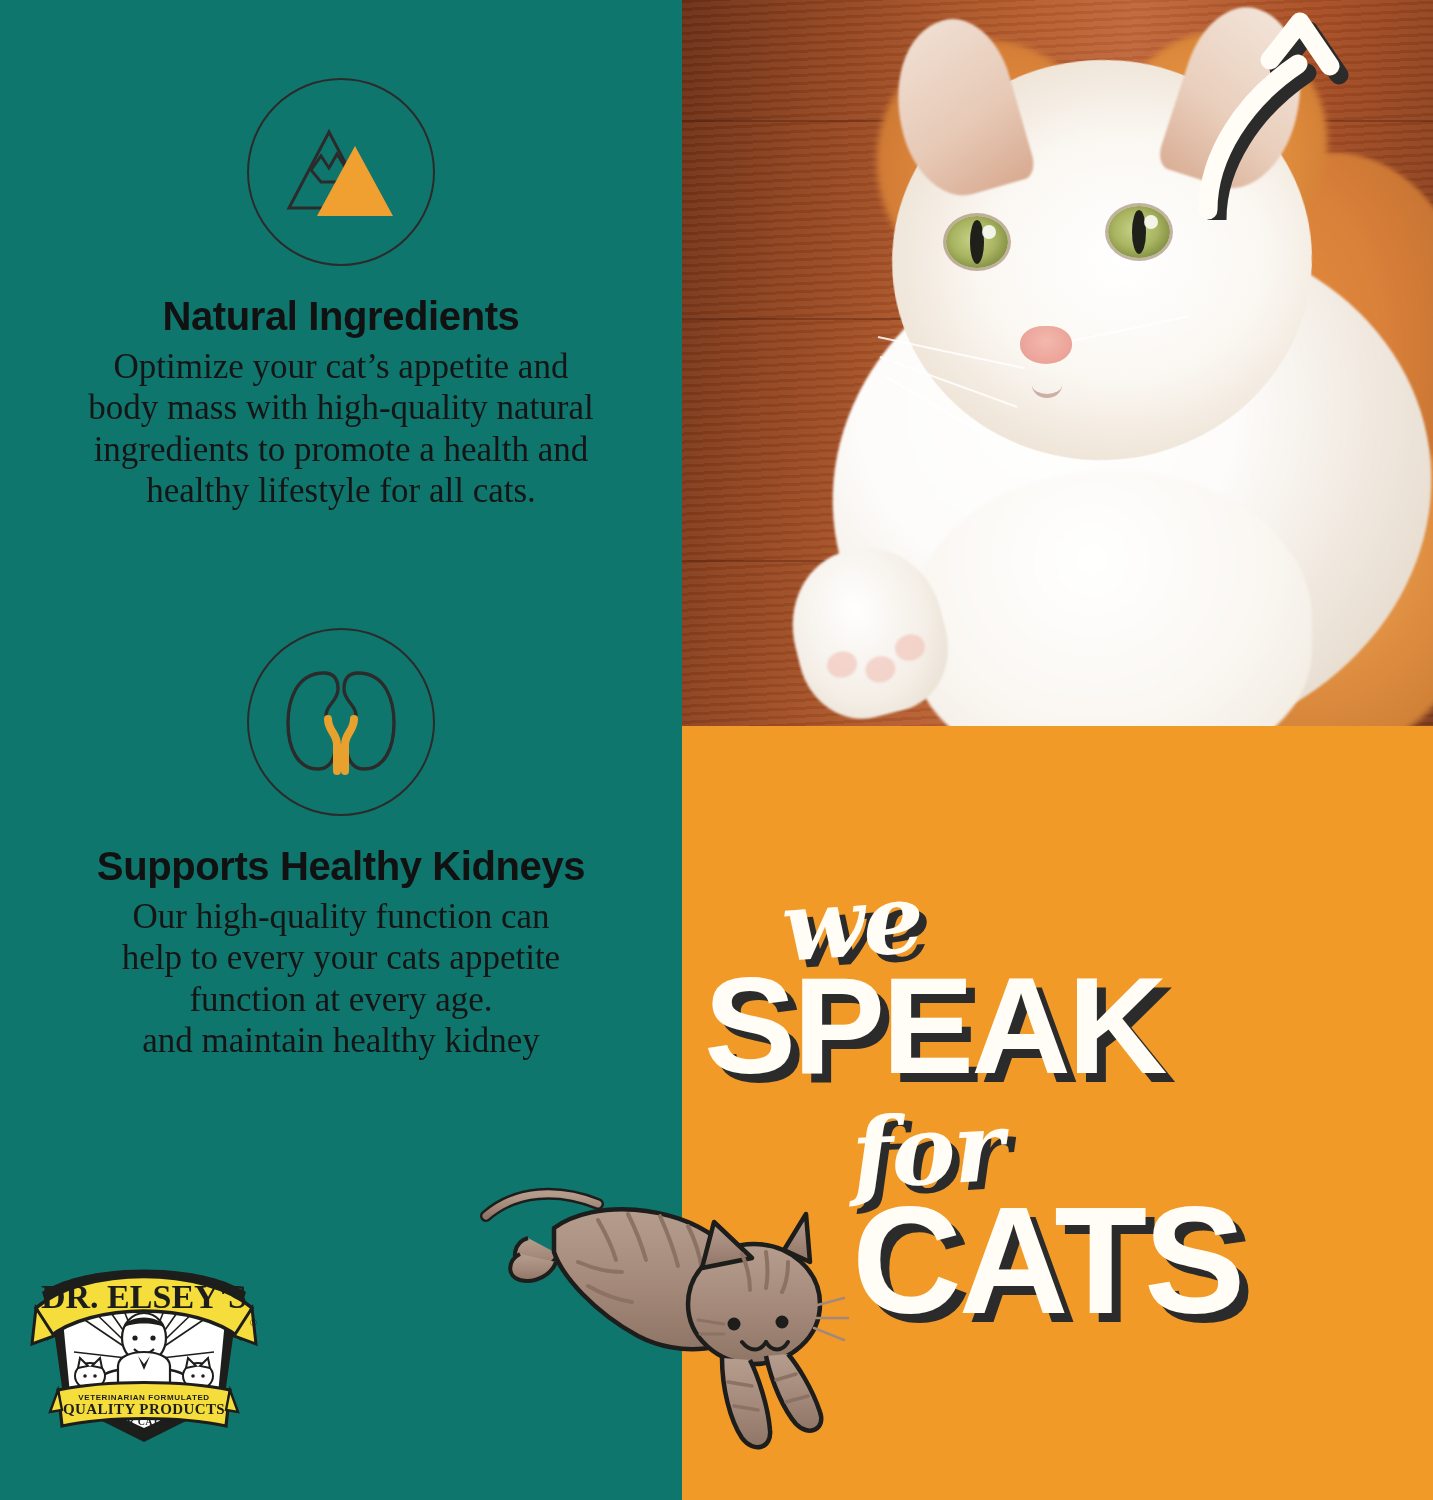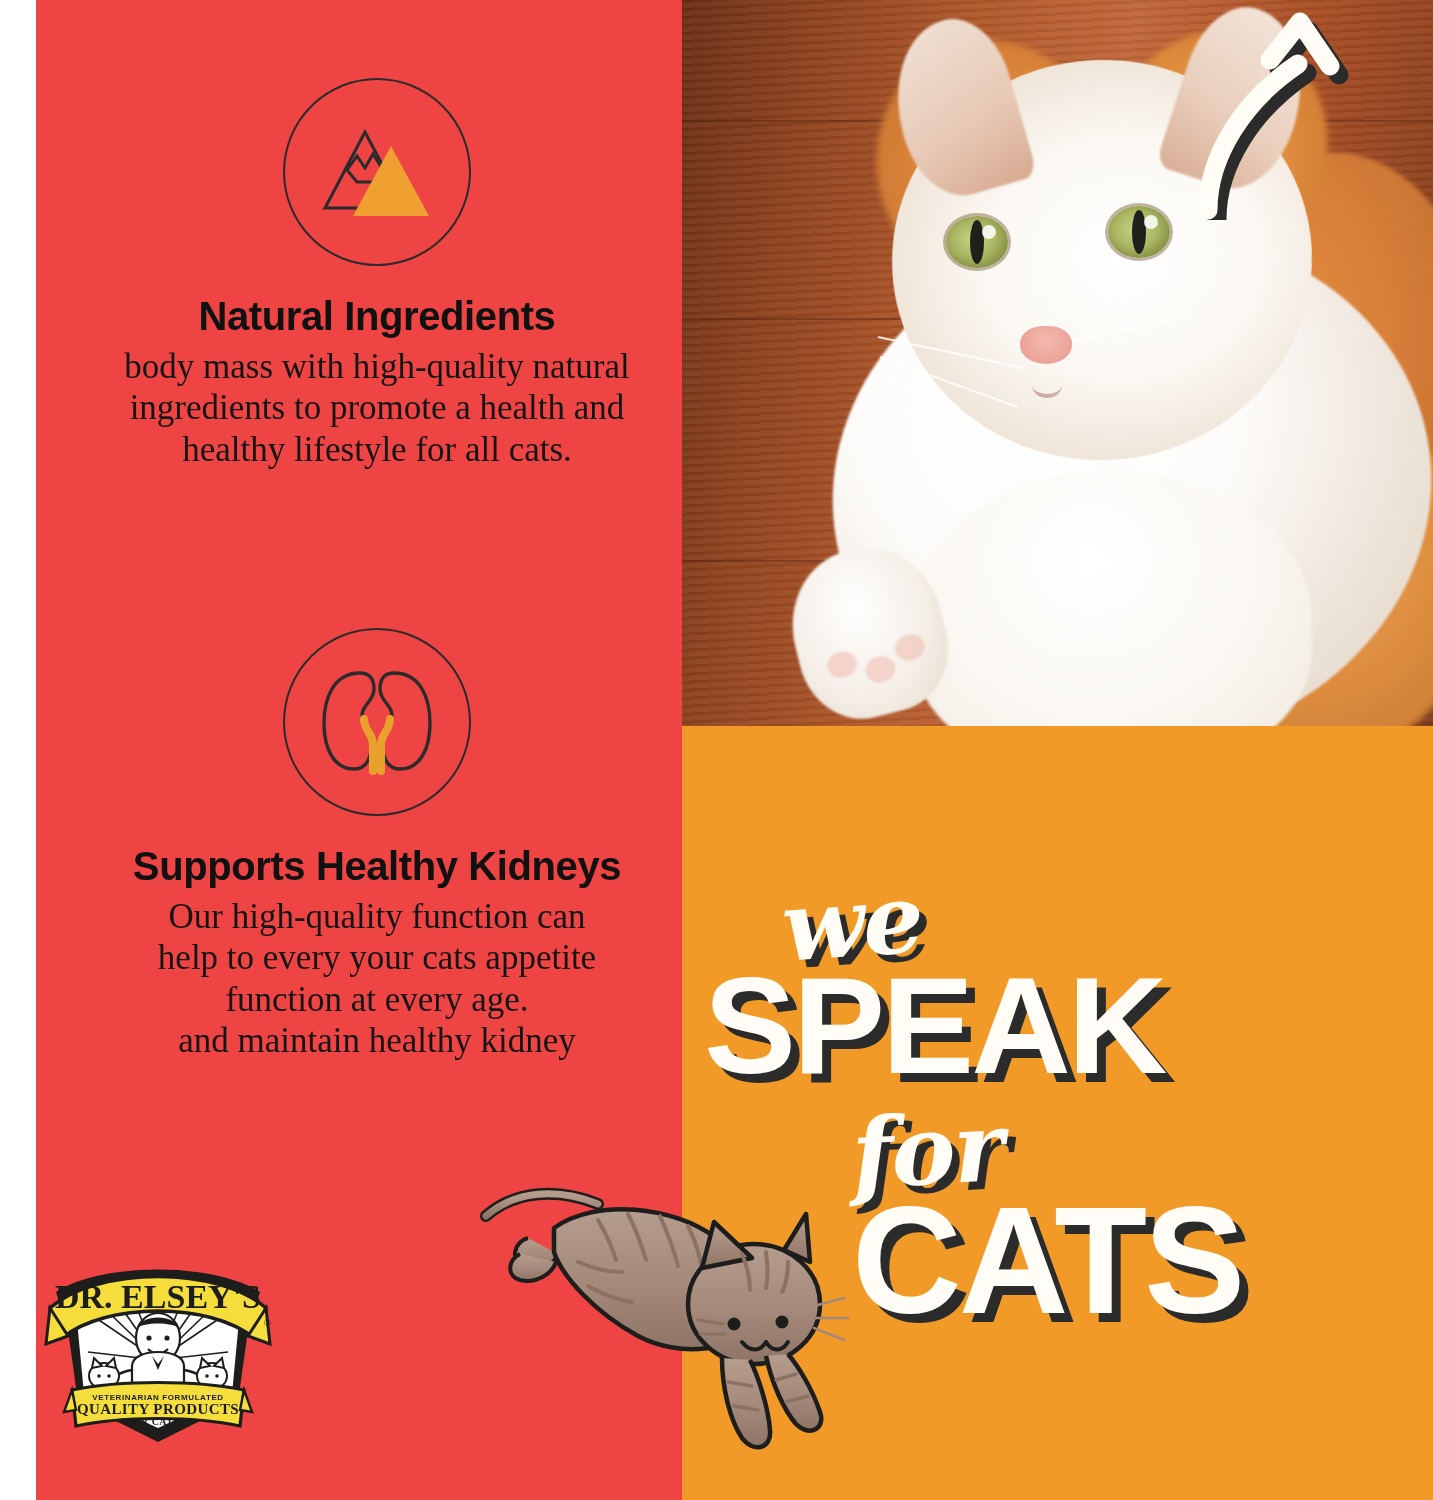--- a/index.html
+++ b/index.html
@@ -1,38 +1,38 @@
 <!DOCTYPE html>
 <html><head>
 <meta charset="utf-8">
 <style>
   html,body{margin:0;padding:0;background:#fff;}
   body{font-family:"Liberation Sans",sans-serif;}
   .page{position:relative;width:1433px;height:1500px;overflow:hidden;background:#ffffff;}
 
   
-  .left-col{position:absolute;left:0;top:0;width:682px;height:1500px;background:#ef4444;margin-left:36px;}
+  .left-col{position:absolute;left:0;top:0;width:682px;height:1500px;background:#0f766e;}
 
   .feature{position:absolute;left:0;width:682px;text-align:center;}
   .feature-1{top:78px;}
   .feature-2{top:628px;}
 
   .icon-circle{width:188px;height:188px;margin:0 auto;border:2.5px solid #2b2b2b;border-radius:50%;
                display:flex;align-items:center;justify-content:center;box-sizing:border-box;}
   .icon-circle svg{display:block;}
 
   .feature-title{font-family:"Liberation Sans",sans-serif;font-weight:bold;font-size:40px;
                  color:#111111;margin:28px 0 6px 0;letter-spacing:-0.4px;line-height:1.1;}
 
   .feature-body{font-family:"Liberation Serif",serif;font-size:35px;color:#151515;
                 line-height:1.18;margin:8px auto 0 auto;width:640px;}
   .feature-body .ln{display:block;white-space:nowrap;}
 
   
-  .logo-wrap{position:absolute;left:6px;top:1252px;width:232px;height:196px;}
+  .logo-wrap{position:absolute;left:28px;top:1252px;width:232px;height:196px;}
   .logo-wrap svg{display:block;}
 
   
   .right-col{position:absolute;left:682px;top:0;width:751px;height:1500px;}
 
   
   .photo{position:absolute;left:0;top:0;width:751px;height:726px;overflow:hidden;
          background:
            repeating-linear-gradient(177deg, rgba(0,0,0,0.05) 0px, rgba(0,0,0,0.05) 3px, rgba(255,255,255,0.035) 3px, rgba(255,255,255,0.035) 8px),
            linear-gradient(100deg,#6b2f16 0%,#8f431f 16%,#b0582a 34%,#c2673a 52%,#a94f25 72%,#7e3a1b 100%);}
@@ -123,20 +123,21 @@
     <div class="feature feature-1">
       <div class="icon-circle">
         <svg width="140" height="120" viewBox="0 0 140 120">
           <path d="M18 96 L58 20 L98 96 Z" fill="none" stroke="#2b2b2b" stroke-width="3"></path>
           <path d="M40 58 L50 44 L58 56 L66 42 L76 58 L66 70 L50 70 Z" fill="none" stroke="#2b2b2b" stroke-width="3"></path>
           <path d="M46 104 L84 34 L122 104 Z" fill="#EFA030"></path>
         </svg>
       </div>
       <div class="feature-title">Natural Ingredients</div>
       <div class="feature-body">
+        <span class="ln">Optimize your cat’s appetite and</span>
         <span class="ln">body mass with high-quality natural</span>
         <span class="ln">ingredients to promote a health and</span>
         <span class="ln">healthy lifestyle for all cats.</span>
       </div>
     </div>
 
     <div class="feature feature-2">
       <div class="icon-circle">
         <svg width="150" height="130" viewBox="0 0 150 130">
           <path d="M58 16 C30 16 22 44 22 66 C22 92 32 112 52 112 C66 112 70 98 70 82 C70 70 60 66 60 58 C60 48 72 44 72 32 C72 22 68 16 58 16 Z" fill="none" stroke="#2b2b2b" stroke-width="3.4" stroke-linejoin="round"></path>

